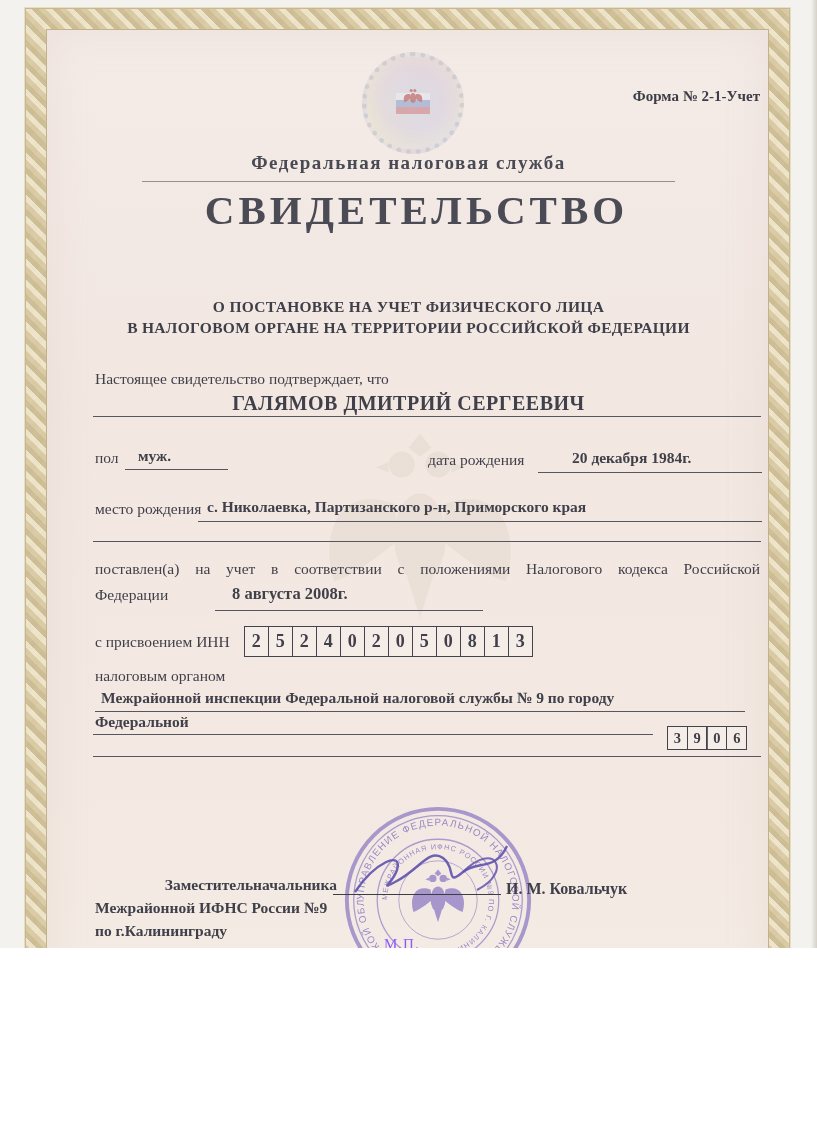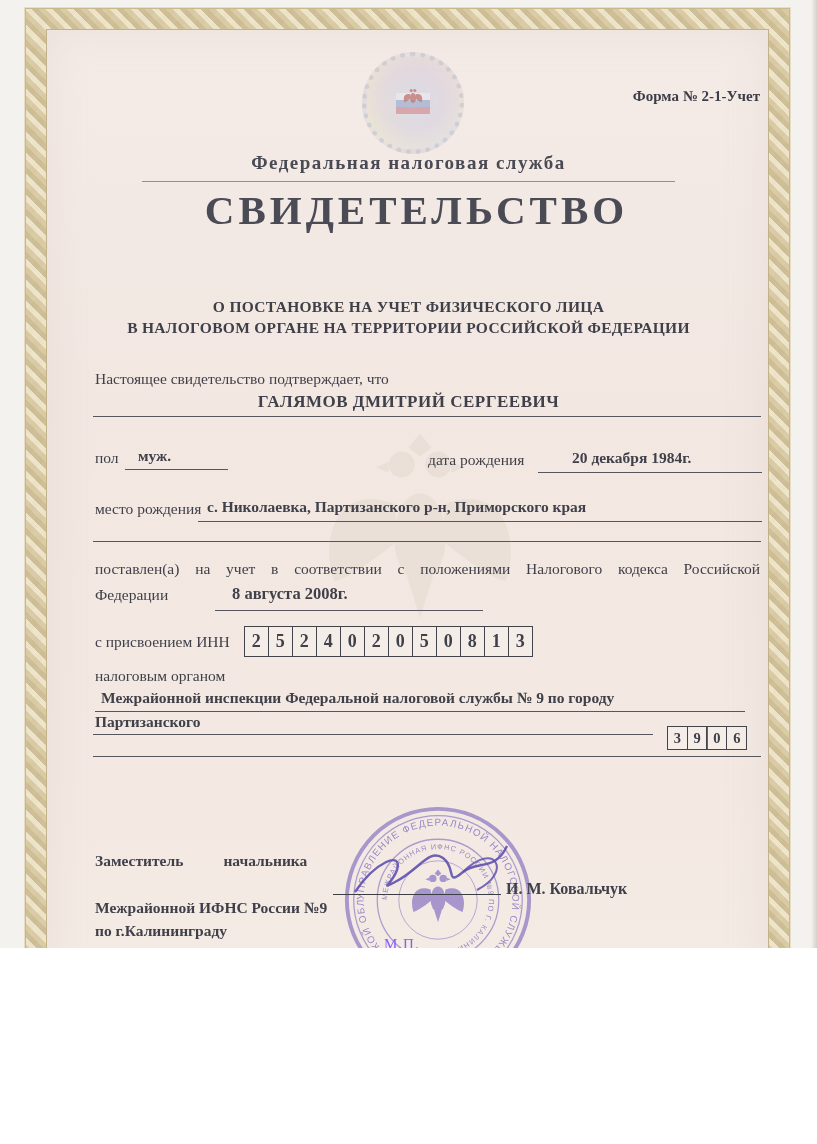--- a/index.html
+++ b/index.html
@@ -98,21 +98,21 @@
   <div class="abs b" style="left:610px; top:88px; width:150px; font-size:15px; text-align:right; color:#3d3d47;">Форма № 2-1-Учет</div>
 
   <div class="abs center b title-agency">Федеральная налоговая служба</div>
   <div class="u" style="left:142px; top:181px; width:533px; border-color:#9a8f80; border-bottom-width:1px;"></div>
   <div class="abs center b title-main">СВИДЕТЕЛЬСТВО</div>
 
   <div class="abs center b sub" style="top:298px;">О ПОСТАНОВКЕ НА УЧЕТ ФИЗИЧЕСКОГО ЛИЦА</div>
   <div class="abs center b sub" style="top:319px;">В НАЛОГОВОМ ОРГАНЕ НА ТЕРРИТОРИИ РОССИЙСКОЙ ФЕДЕРАЦИИ</div>
 
   <div class="abs lbl" style="left:95px; top:370px;">Настоящее свидетельство подтверждает, что</div>
-  <div class="abs center b" style="top:392px; font-size:17px; letter-spacing:.5px;">ГАЛЯМОВ ДМИТРИЙ СЕРГЕЕВИЧ</div>
+  <div class="abs center b" style="top:392px; font-size:20px; letter-spacing:.5px;">ГАЛЯМОВ ДМИТРИЙ СЕРГЕЕВИЧ</div>
   <div class="u" style="left:93px; top:416px; width:668px;"></div>
 
   <div class="abs lbl" style="left:95px; top:449px;">пол</div>
   <div class="abs b lbl" style="left:138px; top:447px;">муж.</div>
   <div class="u" style="left:125px; top:469px; width:103px;"></div>
 
   <div class="abs lbl" style="left:428px; top:451px;text-align:right;">дата рождения</div>
   <div class="abs b lbl" style="left:572px; top:449px;">20 декабря 1984г.</div>
   <div class="u" style="left:538px; top:472px; width:224px;"></div>
 
@@ -138,21 +138,21 @@
     <div class="cell">5</div>
     <div class="cell">0</div>
     <div class="cell">8</div>
     <div class="cell">1</div>
     <div class="cell">3</div>
   </div>
 
   <div class="abs lbl" style="left:95px; top:667px;">налоговым органом</div>
   <div class="abs b lbl" style="left:101px; top:689px;">Межрайонной инспекции Федеральной налоговой службы № 9 по городу</div>
   <div class="u" style="left:95px; top:711px; width:650px;"></div>
-  <div class="abs b lbl" style="left:95px; top:713px;">Партизанского</div>
+  <div class="abs b lbl" style="left:95px; top:713px;">Федеральной</div>
   <div class="u" style="left:93px; top:734px; width:560px;"></div>
   <div class="abs inn-row" style="left:668px; top:726px;">
     <div class="cell small">3</div>
     <div class="cell small">9</div>
     <div class="cell small">0</div>
     <div class="cell small">6</div>
   </div>
   <div class="u" style="left:93px; top:756px; width:668px;"></div>
 
   <div class="abs stampwrap" style="left:340px; top:802px;">
@@ -185,21 +185,21 @@
       <rect x="68" y="170" width="64" height="13" fill="#8673c1" opacity=".75"></rect>
     </svg>
   </div>
 
   <div class="u" style="left:333px; top:894px; width:168px; border-color:#3d3d46;"></div>
   <svg class="abs" style="left:345px; top:832px;" width="170" height="75" viewBox="0 0 170 75">
     <path d="M10 60 C 30 30 58 18 52 38 C 47 52 34 58 50 50 C 74 38 84 16 98 26 C 112 36 100 55 118 40 C 132 28 150 40 162 14" fill="none" stroke="#5f51ad" stroke-width="2.4" opacity=".9"></path>
     <path d="M118 40 C 150 8 168 40 132 58" fill="none" stroke="#5f51ad" stroke-width="2" opacity=".85"></path>
   </svg>
 
-  <div class="abs b lbl" style="left:95px; top:852px; width:242px; display:flex; justify-content:flex-start;gap:40px;">
+  <div class="abs b lbl" style="left:95px; top:876px; width:242px; display:flex; justify-content:flex-end;">
     <span>Заместитель</span>
     <span>начальника</span>
   </div>
   <div class="abs b lbl" style="left:95px; top:899px;">Межрайонной ИФНС России №9</div>
   <div class="abs b lbl" style="left:95px; top:922px;">по г.Калининграду</div>
   <div class="abs b" style="left:506px; top:880px; font-size:16px;">И. М. Ковальчук</div>
   <div class="abs mp" style="left:384px; top:936px;">М.П.</div>
 
   <div class="goldseal">
     <svg width="100" height="100" viewBox="0 0 200 200">

